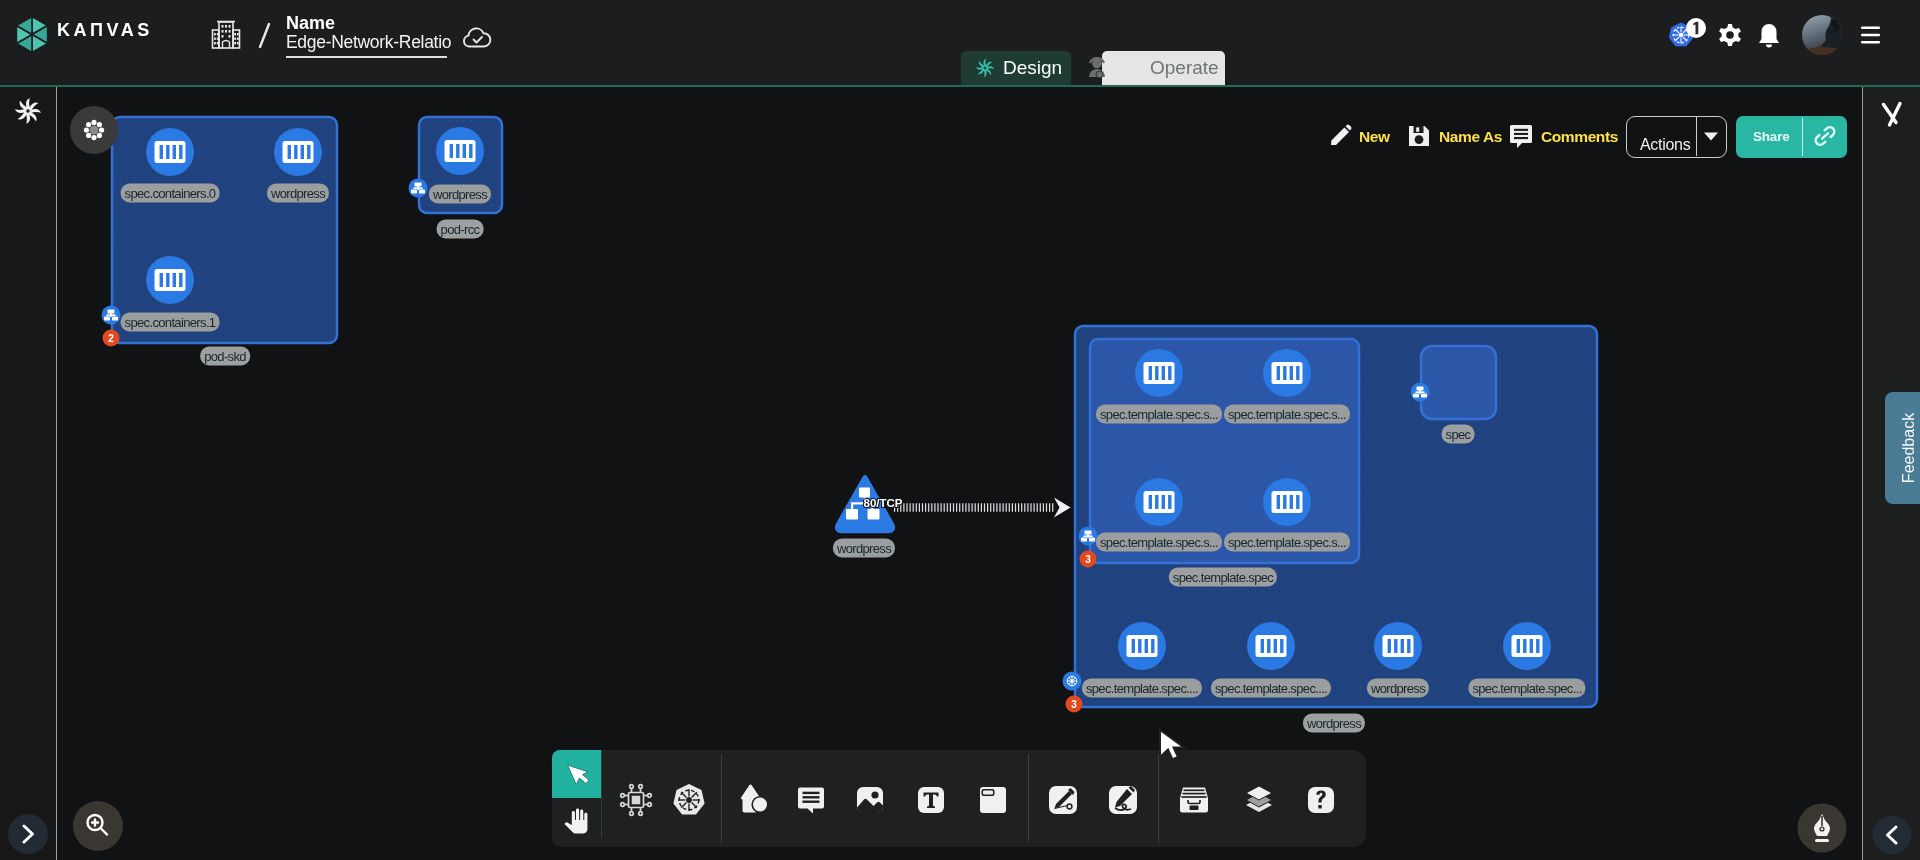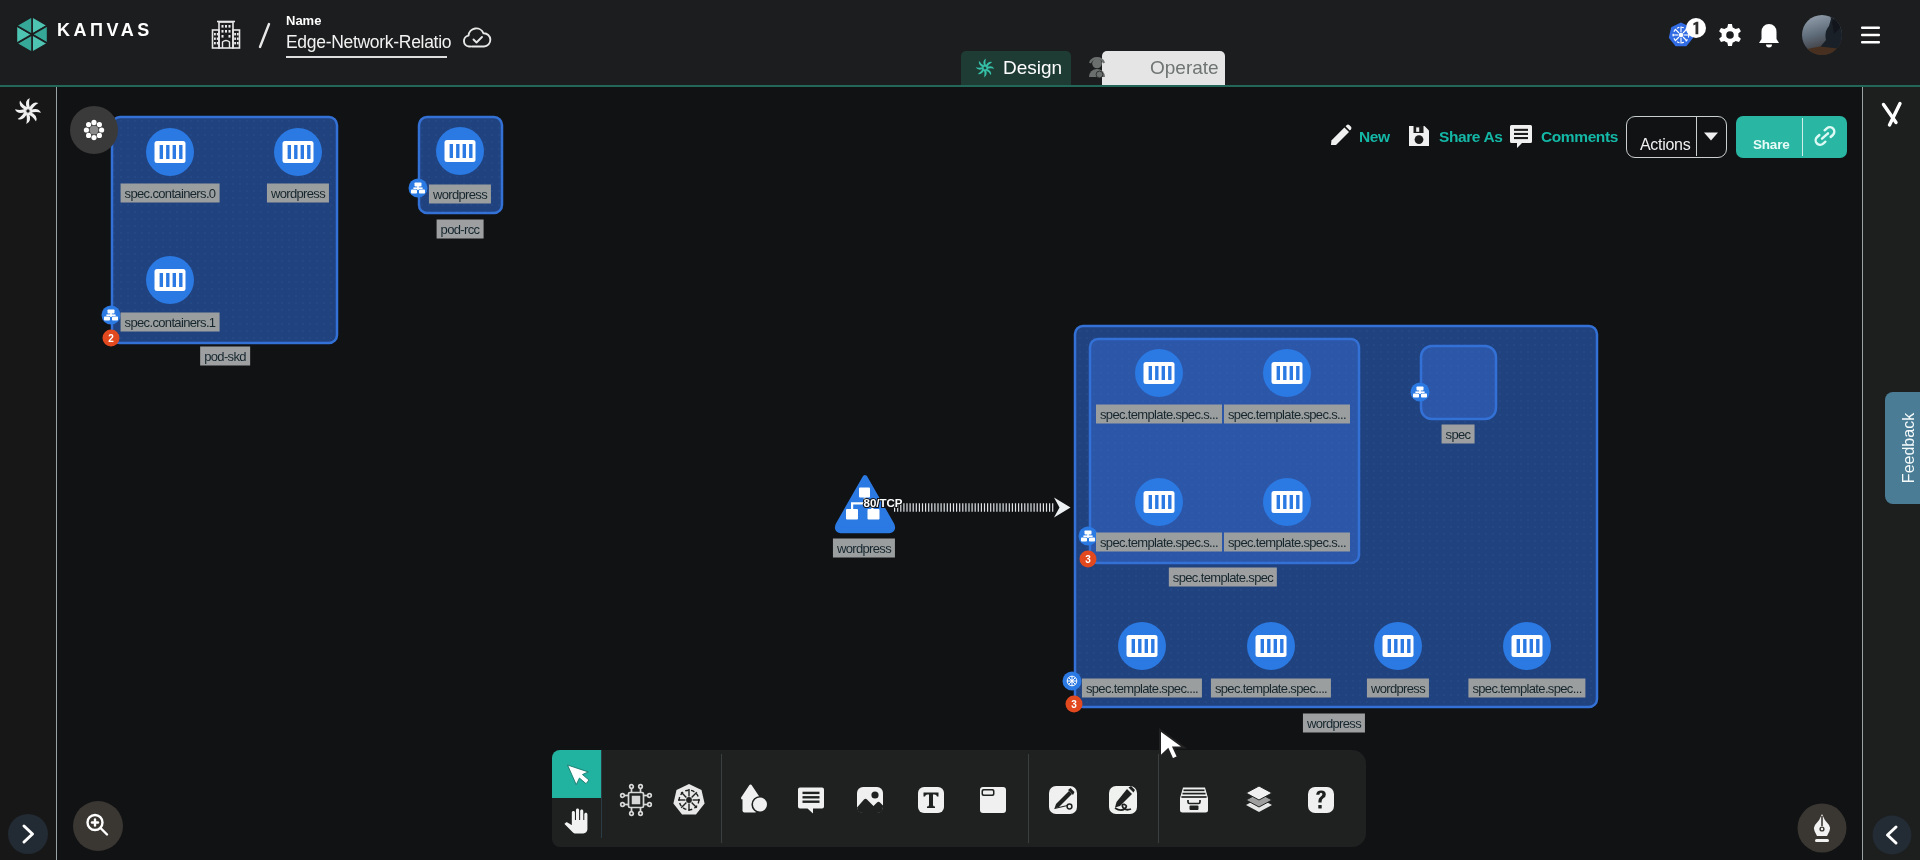--- a/index.html
+++ b/index.html
@@ -4,51 +4,51 @@
 <style>
   * { margin:0; padding:0; box-sizing:border-box; }
   html,body { width:1920px; height:860px; overflow:hidden; background:#111214; font-family:"Liberation Sans", sans-serif; }
   .abs { position:absolute; }
   #page { position:relative; width:1920px; height:860px; }
 
   
   #header { position:absolute; left:0; top:0; width:1920px; height:85px; background:#1c1d1e; }
   #tealline { position:absolute; left:0; top:85px; width:1920px; height:2px; background:#226758; }
   #kanvas-text { position:absolute; left:57px; top:20px; color:#fff; font-size:18px; font-weight:bold; letter-spacing:3.5px; }
-  #namelabel { position:absolute; left:286px; top:13px; color:#fff; font-size:13px; font-weight:bold; }
+  #namelabel { position:absolute; left:286px; top:13px; color:#fff; font-size:18px; font-weight:bold; }
   #namevalue { position:absolute; left:286px; top:32px; color:#f2f2f2; font-size:17.5px; letter-spacing:-0.3px; }
   #nameunderline { position:absolute; left:286px; top:56px; width:161px; height:2px; background:#dedede; }
 
   
   #tab-design { position:absolute; left:961px; top:51px; width:110px; height:34px; background:#1e3b34; border-radius:5px 5px 0 0; color:#fff; font-size:19px; }
   #tab-operate { position:absolute; left:1072px; top:51px; width:123px; height:34px; background:#e5e5e5; border-radius:5px 5px 0 0; color:#6f7573; font-size:19px;margin-left:30px; }
   .tabtxt { position:absolute; top:6px;text-align:right; }
 
   
   #leftline { position:absolute; left:56px; top:87px; width:1px; height:773px; background:#9aa3a3; }
   #rightline { position:absolute; left:1862px; top:87px; width:1px; height:773px; background:#9aa3a3; }
   #leftrail { position:absolute; left:0; top:87px; width:56px; height:773px; background:#171718; }
   #rightrail { position:absolute; left:1863px; top:87px; width:57px; height:773px; background:#1d1e1e; }
 
   #feedback { position:absolute; left:1885px; top:392px; width:35px; height:112px; background:#4a7c96; border-radius:8px 0 0 8px; overflow:hidden; }
   
 
   
-  .rowbtn { position:absolute; top:127.5px; color:#14b8a6; font-size:15.5px; font-weight:bold; letter-spacing:-0.4px; }
+  .rowbtn { position:absolute; top:127.5px; color:#fde047; font-size:15.5px; font-weight:bold; letter-spacing:-0.4px; }
 
   
   #actions { position:absolute; left:1626px; top:116px; width:101px; height:42px; border:1.5px solid #c9cfcf; border-radius:9px; color:#f0f0f0; }
   #actions .txt { position:absolute; left:13px; top:11px; font-size:16px; letter-spacing:-0.3px;margin-top:8px; }
   #actions .sep { position:absolute; left:69px; top:0; width:1px; height:39px; background:#c9cfcf; }
   #share { position:absolute; left:1736px; top:116px; width:111px; height:42px; background:#29b7a4; border-radius:7px; }
-  #share .txt { position:absolute; left:17px; top:13px; color:#e9fbf7; font-size:13.5px; font-weight:bold; letter-spacing:-0.2px;margin-top:8px; }
+  #share .txt { position:absolute; left:17px; top:13px; color:#e9fbf7; font-size:13.5px; font-weight:bold; letter-spacing:-0.2px; }
   #share .sep { position:absolute; left:66px; top:2px; width:1px; height:38px; background:#cfeee9; }
 
   
-  .chip { position:absolute; transform:translate(-50%,-50%); background:#9b9e9e; color:#16262e; font-size:13px; line-height:13.5px; letter-spacing:-0.65px; padding:2.5px 4px 3px 4px; border-radius:0; white-space:nowrap; }
+  .chip { position:absolute; transform:translate(-50%,-50%); background:#9b9e9e; color:#16262e; font-size:13px; line-height:13.5px; letter-spacing:-0.65px; padding:2.5px 4px 3px 4px; border-radius:9px; white-space:nowrap; }
   .chip2 { background:#9d9fa0; }
 
   
   #btoolbar { position:absolute; left:552px; top:750px; width:814px; height:97px; background:#1f2121; border-radius:8px 14px 14px 8px; }
   #tool-arrow { position:absolute; left:0; top:0; width:49px; height:48px; background:#21b3a0; border-radius:8px 0 0 0; }
   .tdiv { position:absolute; top:4px; width:1px; height:89px; background:#39403f; }
 </style>
 </head>
 <body>
 <div id="page">
@@ -300,21 +300,21 @@
 
     <g transform="translate(1097,68)" fill="#6b706e">
       <circle cx="0" cy="-4.5" r="4.8"></circle>
       <path d="M -8 9 A 8 8 0 0 1 8 9 Z"></path>
       <path d="M -7 -5 A 7.5 7.5 0 0 1 7 -5" fill="none" stroke="#6b706e" stroke-width="2.2"></path>
       <circle cx="2.5" cy="6.5" r="3.4" stroke="#232525" stroke-width="0.8"></circle>
     </g>
   </svg>
 
   <div class="rowbtn" style="left:1359px">New</div>
-  <div class="rowbtn" style="left:1439px">Share As</div>
+  <div class="rowbtn" style="left:1439px">Name As</div>
   <div class="rowbtn" style="left:1541px">Comments</div>
   <div id="actions">
       <span class="txt">Actions</span>
       <span class="sep"></span>
     </div>
   <div id="share">
       <span class="txt">Share</span>
       <span class="sep"></span>
     </div>
   <svg class="abs" id="row2-svg" width="1920" height="80" viewBox="0 0 1920 80" style="left:0;top:90px">

